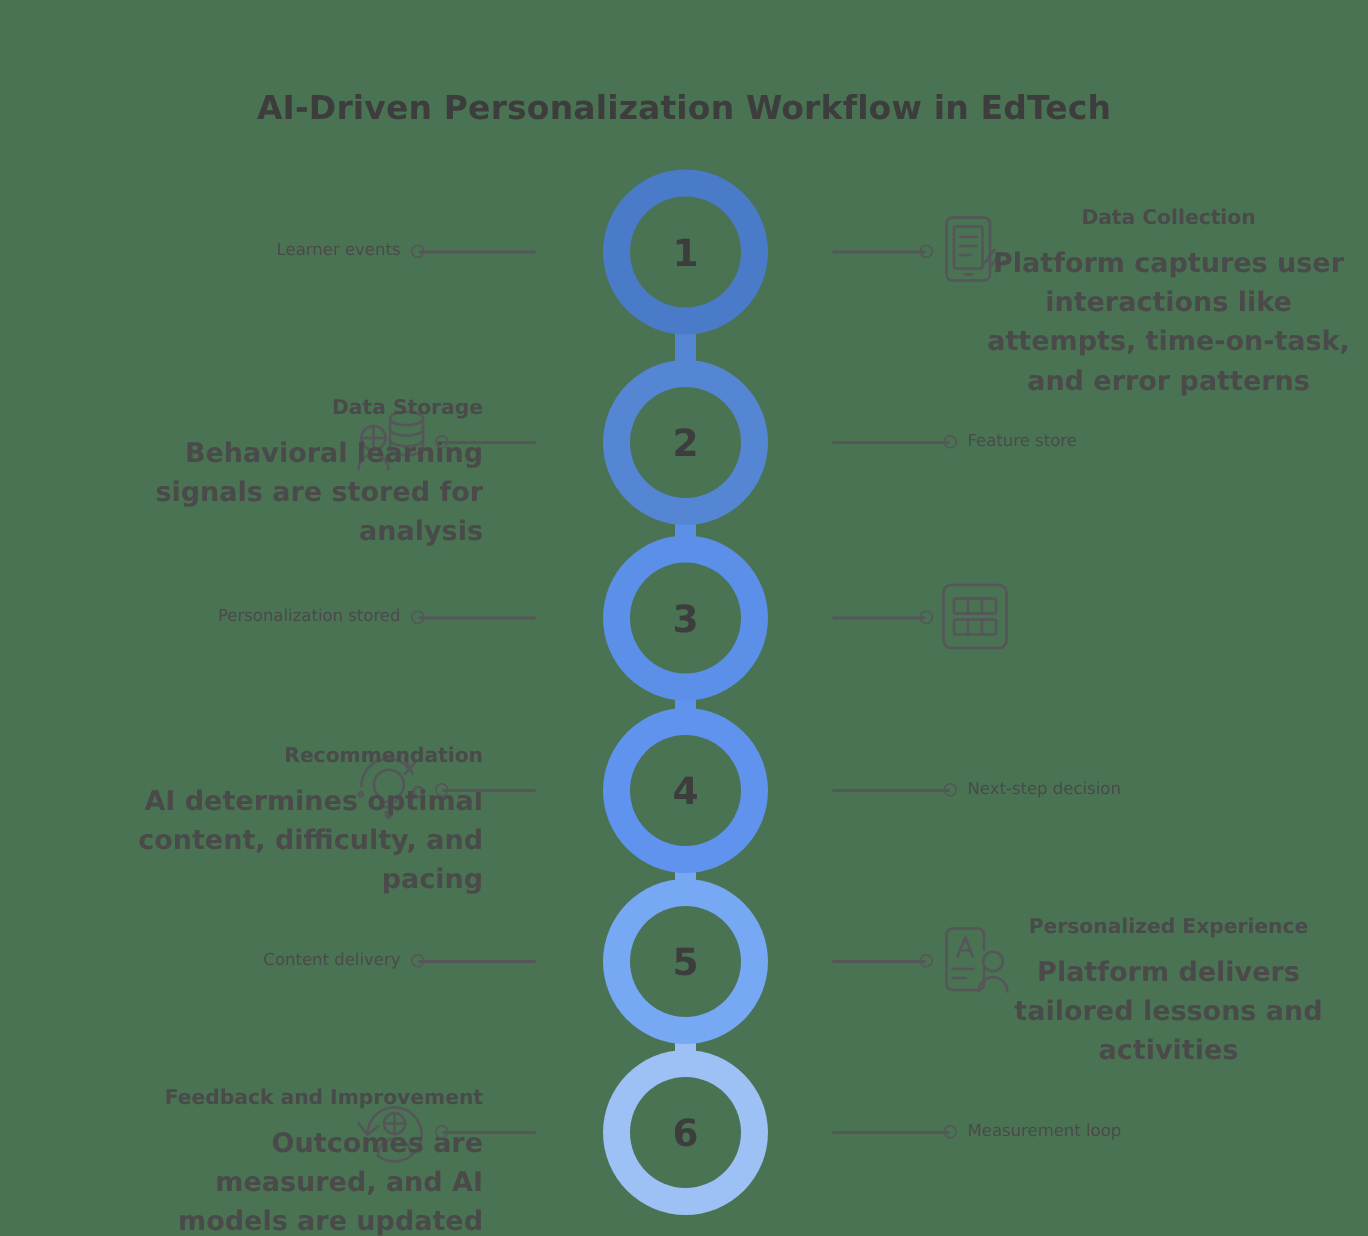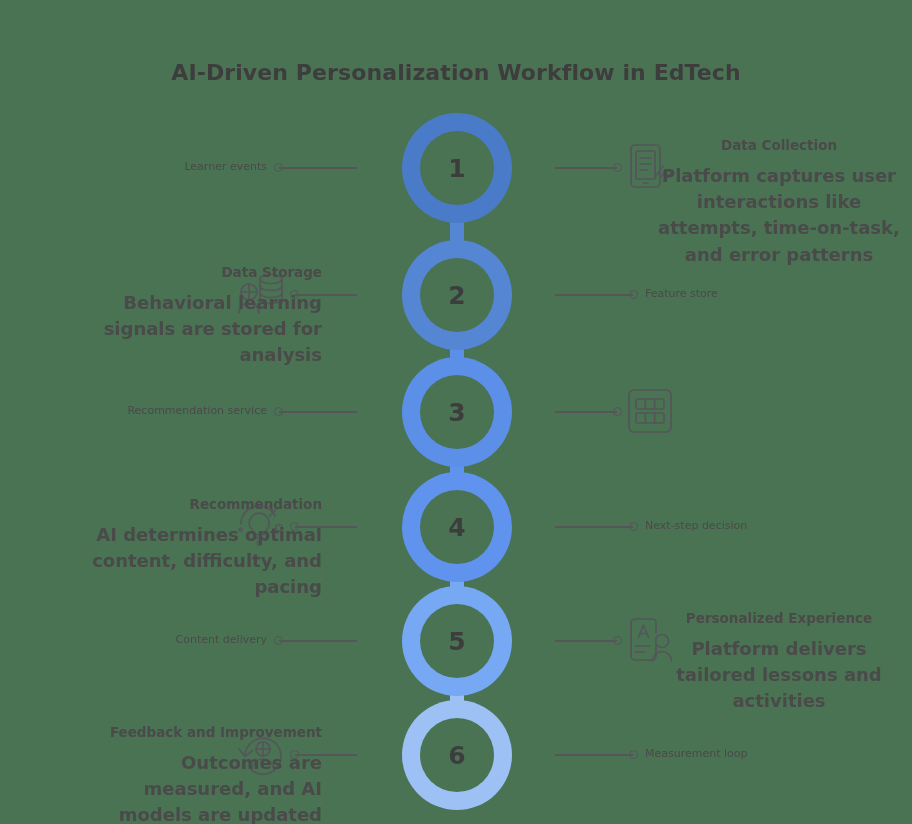--- a/index.html
+++ b/index.html
@@ -221,21 +221,21 @@
         </div>
       </div>
       <div class="step-row" style="top: 412px;">
         <div class="ring" style="background: rgb(91, 143, 232);">
           <div class="ring-inner">
             <div class="ring-num">3</div>
           </div>
         </div>
         <div class="lead left" style="width: 78px;"></div>
         <div class="lead-dot" style="right: 629px;"></div>
-        <div class="endcap left" style="right: 645px; width: 190px;">Recommendation service</div>
+        <div class="endcap left" style="right: 645px; width: 190px;">Personalization stored</div>
         <div class="lead right" style="width: 62px;"></div>
         <div class="lead-dot" style="left: 613px;"></div>
         <div class="icon-box" style="left: 622px;">
     <svg viewBox="0 0 56 56" fill="none" stroke="#55555a" stroke-width="1.7" stroke-linecap="round" stroke-linejoin="round">
       <rect x="7" y="7" width="42" height="42" rx="5"></rect>
       <rect x="14" y="16" width="28" height="10" rx="1.4"></rect>
       <rect x="14" y="30" width="28" height="10" rx="1.4"></rect>
       <line x1="23.3" y1="16" x2="23.3" y2="26"></line>
       <line x1="32.6" y1="16" x2="32.6" y2="26"></line>
       <line x1="23.3" y1="30" x2="23.3" y2="40"></line>

